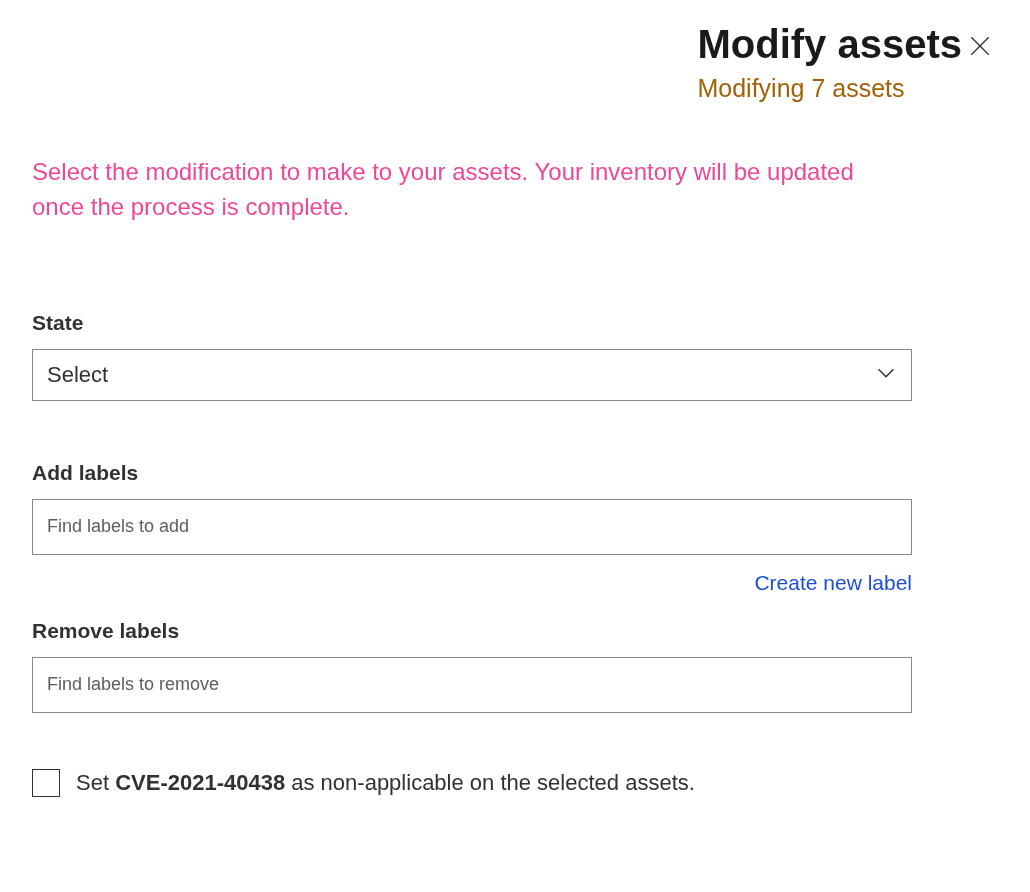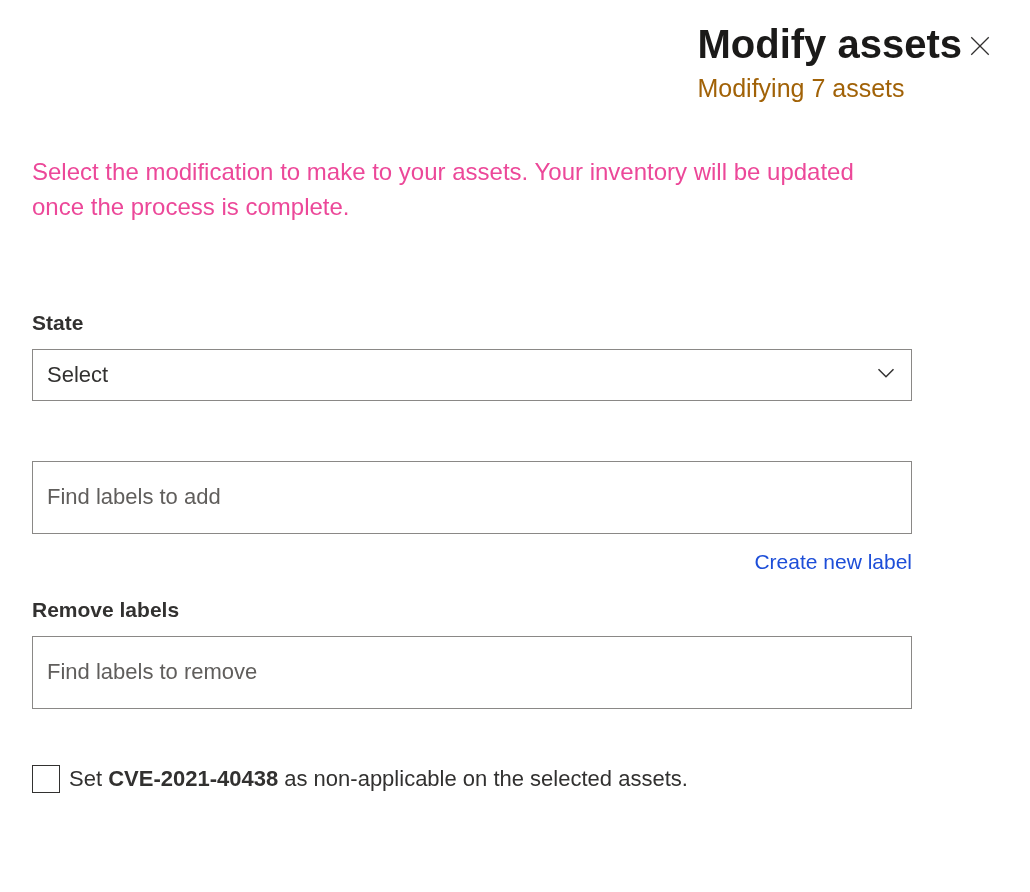--- a/index.html
+++ b/index.html
@@ -91,24 +91,24 @@
       transform: translateY(-50%);
       pointer-events: none;
     }
     .chevron svg {
       width: 20px;
       height: 20px;
       stroke: #323130;
     }
     .text-input {
       width: 880px;
-      height: 73px;
+      height: 56px;
       border: 1px solid #8a8886;
       background: #ffffff;
-      font-size: 22px;
+      font-size: 18px;
       padding: 0 14px;
       font-family: inherit;
       color: #7f1d1d;
     }
     .text-input::placeholder {
       color: #605e5c;
       opacity: 1;
     }
     .link-row {
       width: 880px;
@@ -132,21 +132,21 @@
       margin-left: 2px;
       margin-top: -6px;
     }
     .info-icon svg {
       width: 20px;
       height: 20px;
     }
     .checkbox-row {
       display: flex;
       align-items: center;
-      gap: 9px;
+      gap: 16px;
       margin-top: 14px;
     }
     .checkbox {
       width: 28px;
       height: 28px;
       border: 1.5px solid #323130;
       background: #ffffff;
       cursor: pointer;
       flex-shrink: 0;
     }
@@ -187,20 +187,21 @@
     </button>
     <span class="chevron">
       <svg viewBox="0 0 16 16" fill="none" stroke="currentColor" stroke-width="1.2">
         <polyline points="2,5 8,11 14,5"></polyline>
       </svg>
     </span>
   </div>
 </div>
 
 <div class="field-group tight" style="margin-top:60px">
+  <div class="field-label">Add labels</div>
   <input type="text" class="text-input" placeholder="Find labels to add" style="">
   <div class="link-row">
     <button class="link">Create new label</button>
   </div>
 </div>
 
 <div class="field-group tight" style="margin-top:24px">
   <div class="field-label">Remove labels</div>
   <input type="text" class="text-input" placeholder="Find labels to remove" style="">
 </div>

